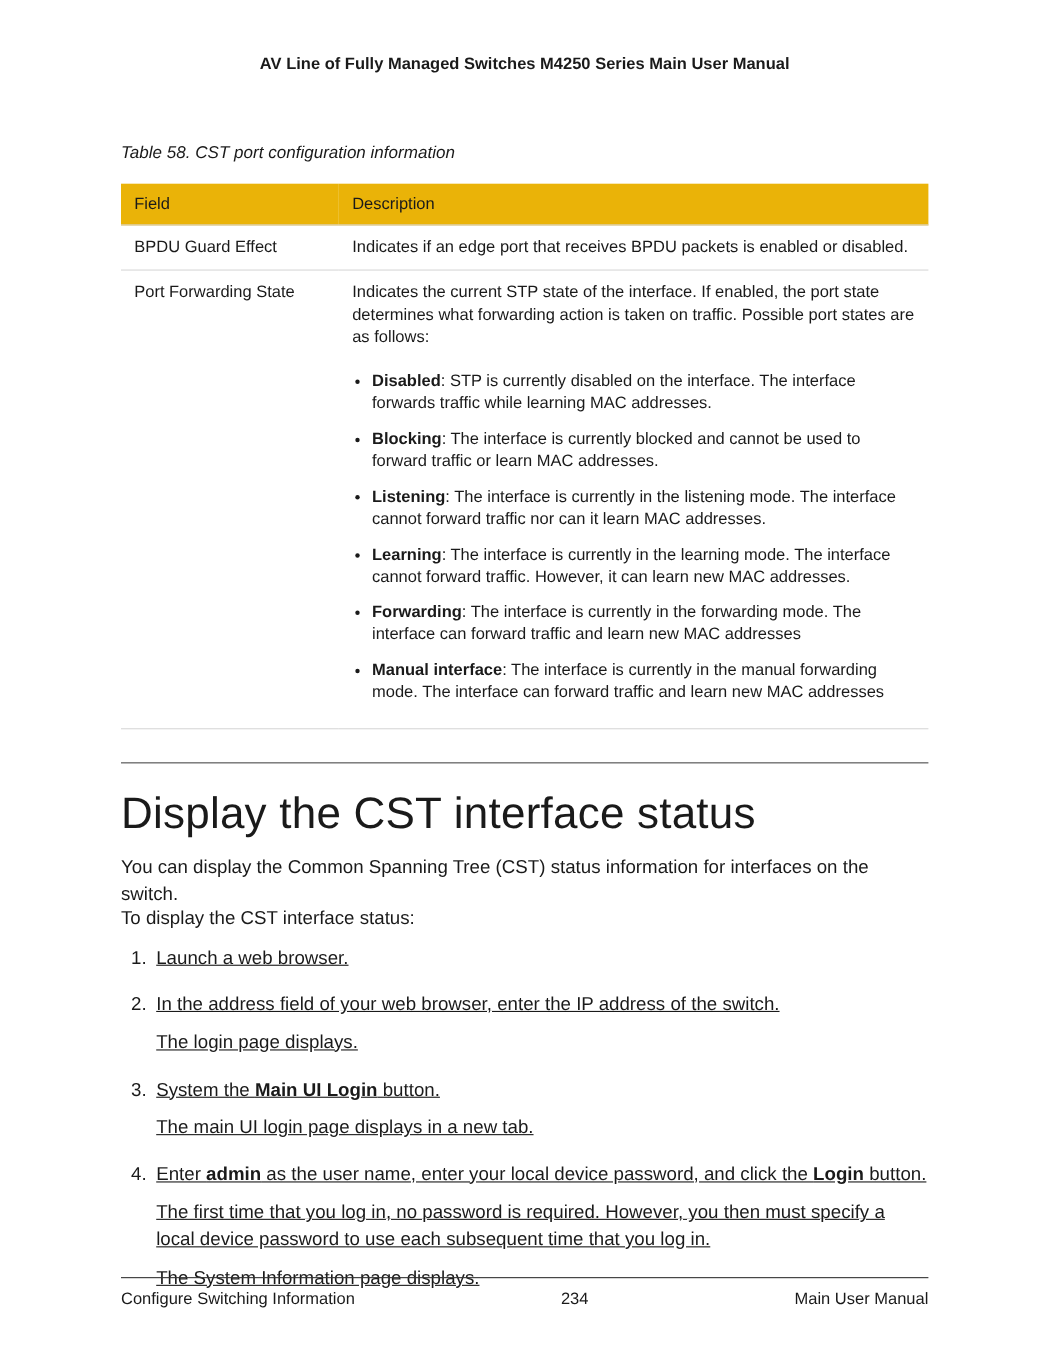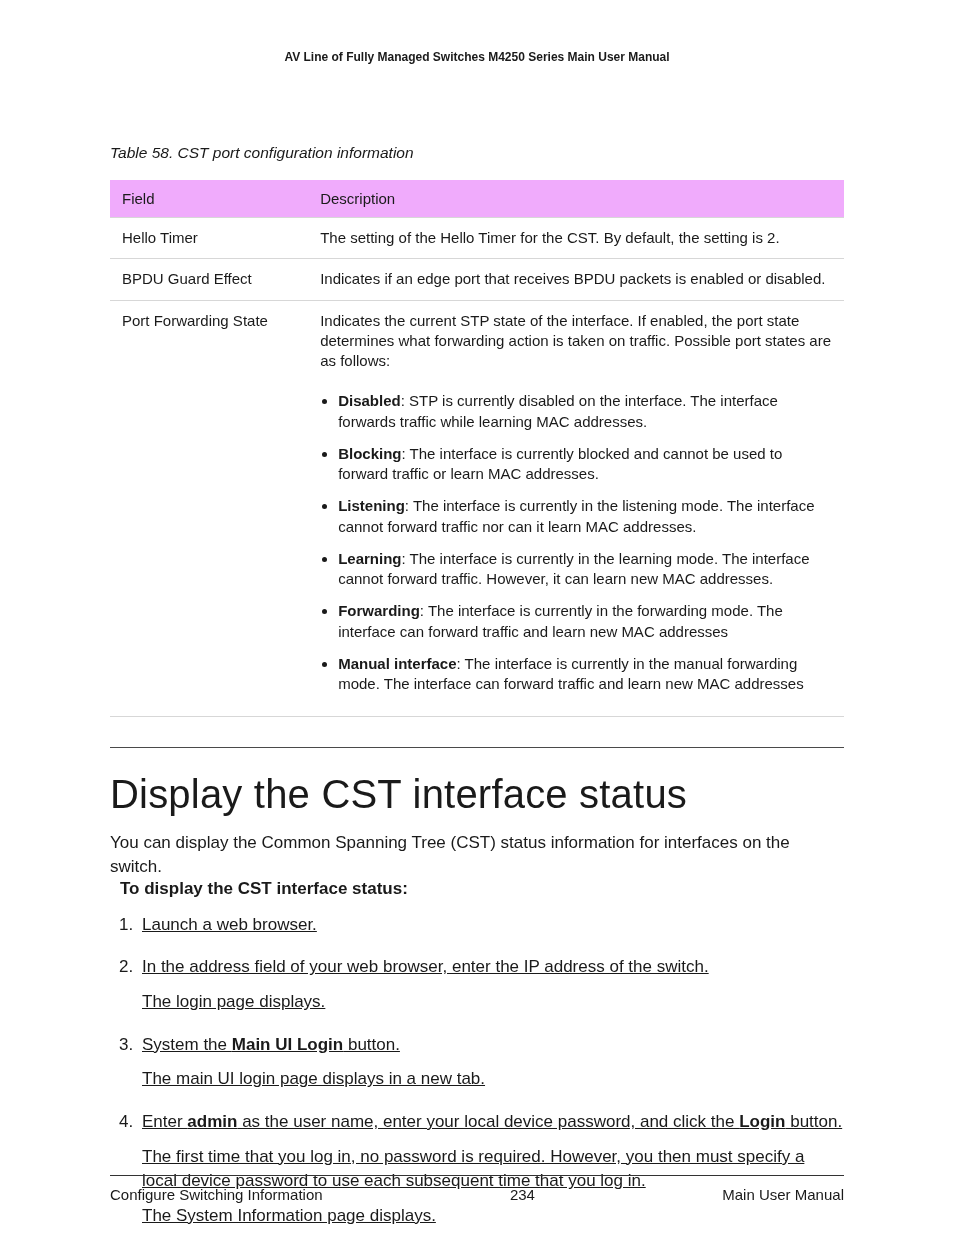--- a/index.html
+++ b/index.html
@@ -9,37 +9,37 @@
     color: #1a1a1a;
     background: #fff;
     position: relative;
   }
   .page {
     padding: 50px 110px 0 110px;
   }
   .doc-header {
     text-align: center;
     font-weight: 700;
-    font-size: 12px;
-    margin-bottom: 80px;
+    font-size: 15px;
+    margin-bottom: 64px;
   }
   .table-caption {
     font-size: 15.5px;
     margin-bottom: 18px;
     font-style: italic;
   }
   .cfg-table {
     width: 100%;
     border-collapse: collapse;
     font-size: 15px;
   }
   .cfg-table th {
     text-align: left;
     font-weight: 400;
-    background: #f0abfc;
+    background: #eab308;
     padding: 10px 12px;
     border-bottom: 1px solid #d7d7d7;
   }
   .cfg-table td {
     vertical-align: top;
     padding: 10px 12px;
     border-bottom: 1px solid #d7d7d7;
     line-height: 1.35;
   }
   .cfg-table col.col-field { width: 27%; }
@@ -63,45 +63,44 @@
     font-weight: 400;
     font-size: 40px;
     margin-bottom: 14px;
     letter-spacing: 0.2px;
   }
   .body-text {
     font-size: 17px;
     line-height: 1.4;
   }
   .proc-heading {
-    font-weight: 700;
+    font-weight: 400;
     font-size: 17px;
     margin-bottom: 14px;
-    margin-left: 10px;
   }
   .steps {
     list-style: decimal;
     padding-left: 28px;
     font-size: 17px;
   }
   .steps > li {
     margin-bottom: 18px;
     padding-left: 4px;
     text-decoration: underline;
   }
   .steps > li > p {
     margin-top: 10px;
     line-height: 1.45;
   }
   .steps > li > .step-main { margin-top: 0; }
   .footer {
     position: absolute;
     left: 110px;
     right: 110px;
-    bottom: 32px;
+    bottom: 46px;
     border-top: 1px solid #333;
     padding-top: 10px;
     font-size: 15px;
     display: flex;
     justify-content: space-between;
   }
   .b { font-weight: 700; }
 </style>
 </head>
 <body>
@@ -117,24 +116,20 @@
         <col class="col-field">
         <col class="col-desc">
       </colgroup>
     <thead>
       <tr>
         <th>Field</th>
         <th>Description</th>
       </tr>
     </thead>
     <tbody>
-      <tr>
-        <td>Hello Timer</td>
-        <td>The setting of the Hello Timer for the CST. By default, the setting is 2.</td>
-      </tr>
       <tr>
         <td>BPDU Guard Effect</td>
         <td>Indicates if an edge port that receives BPDU packets is enabled or disabled.</td>
       </tr>
       <tr>
         <td>Port Forwarding State</td>
         <td>
           <span>Indicates the current STP state of the interface. If enabled, the port state determines what forwarding action is taken on traffic. Possible port states are as follows:</span>
           <ul class="state-list">
             <li><span class="b">Disabled</span><span>: STP is currently disabled on the interface. The interface forwards traffic while learning MAC addresses.</span></li>

